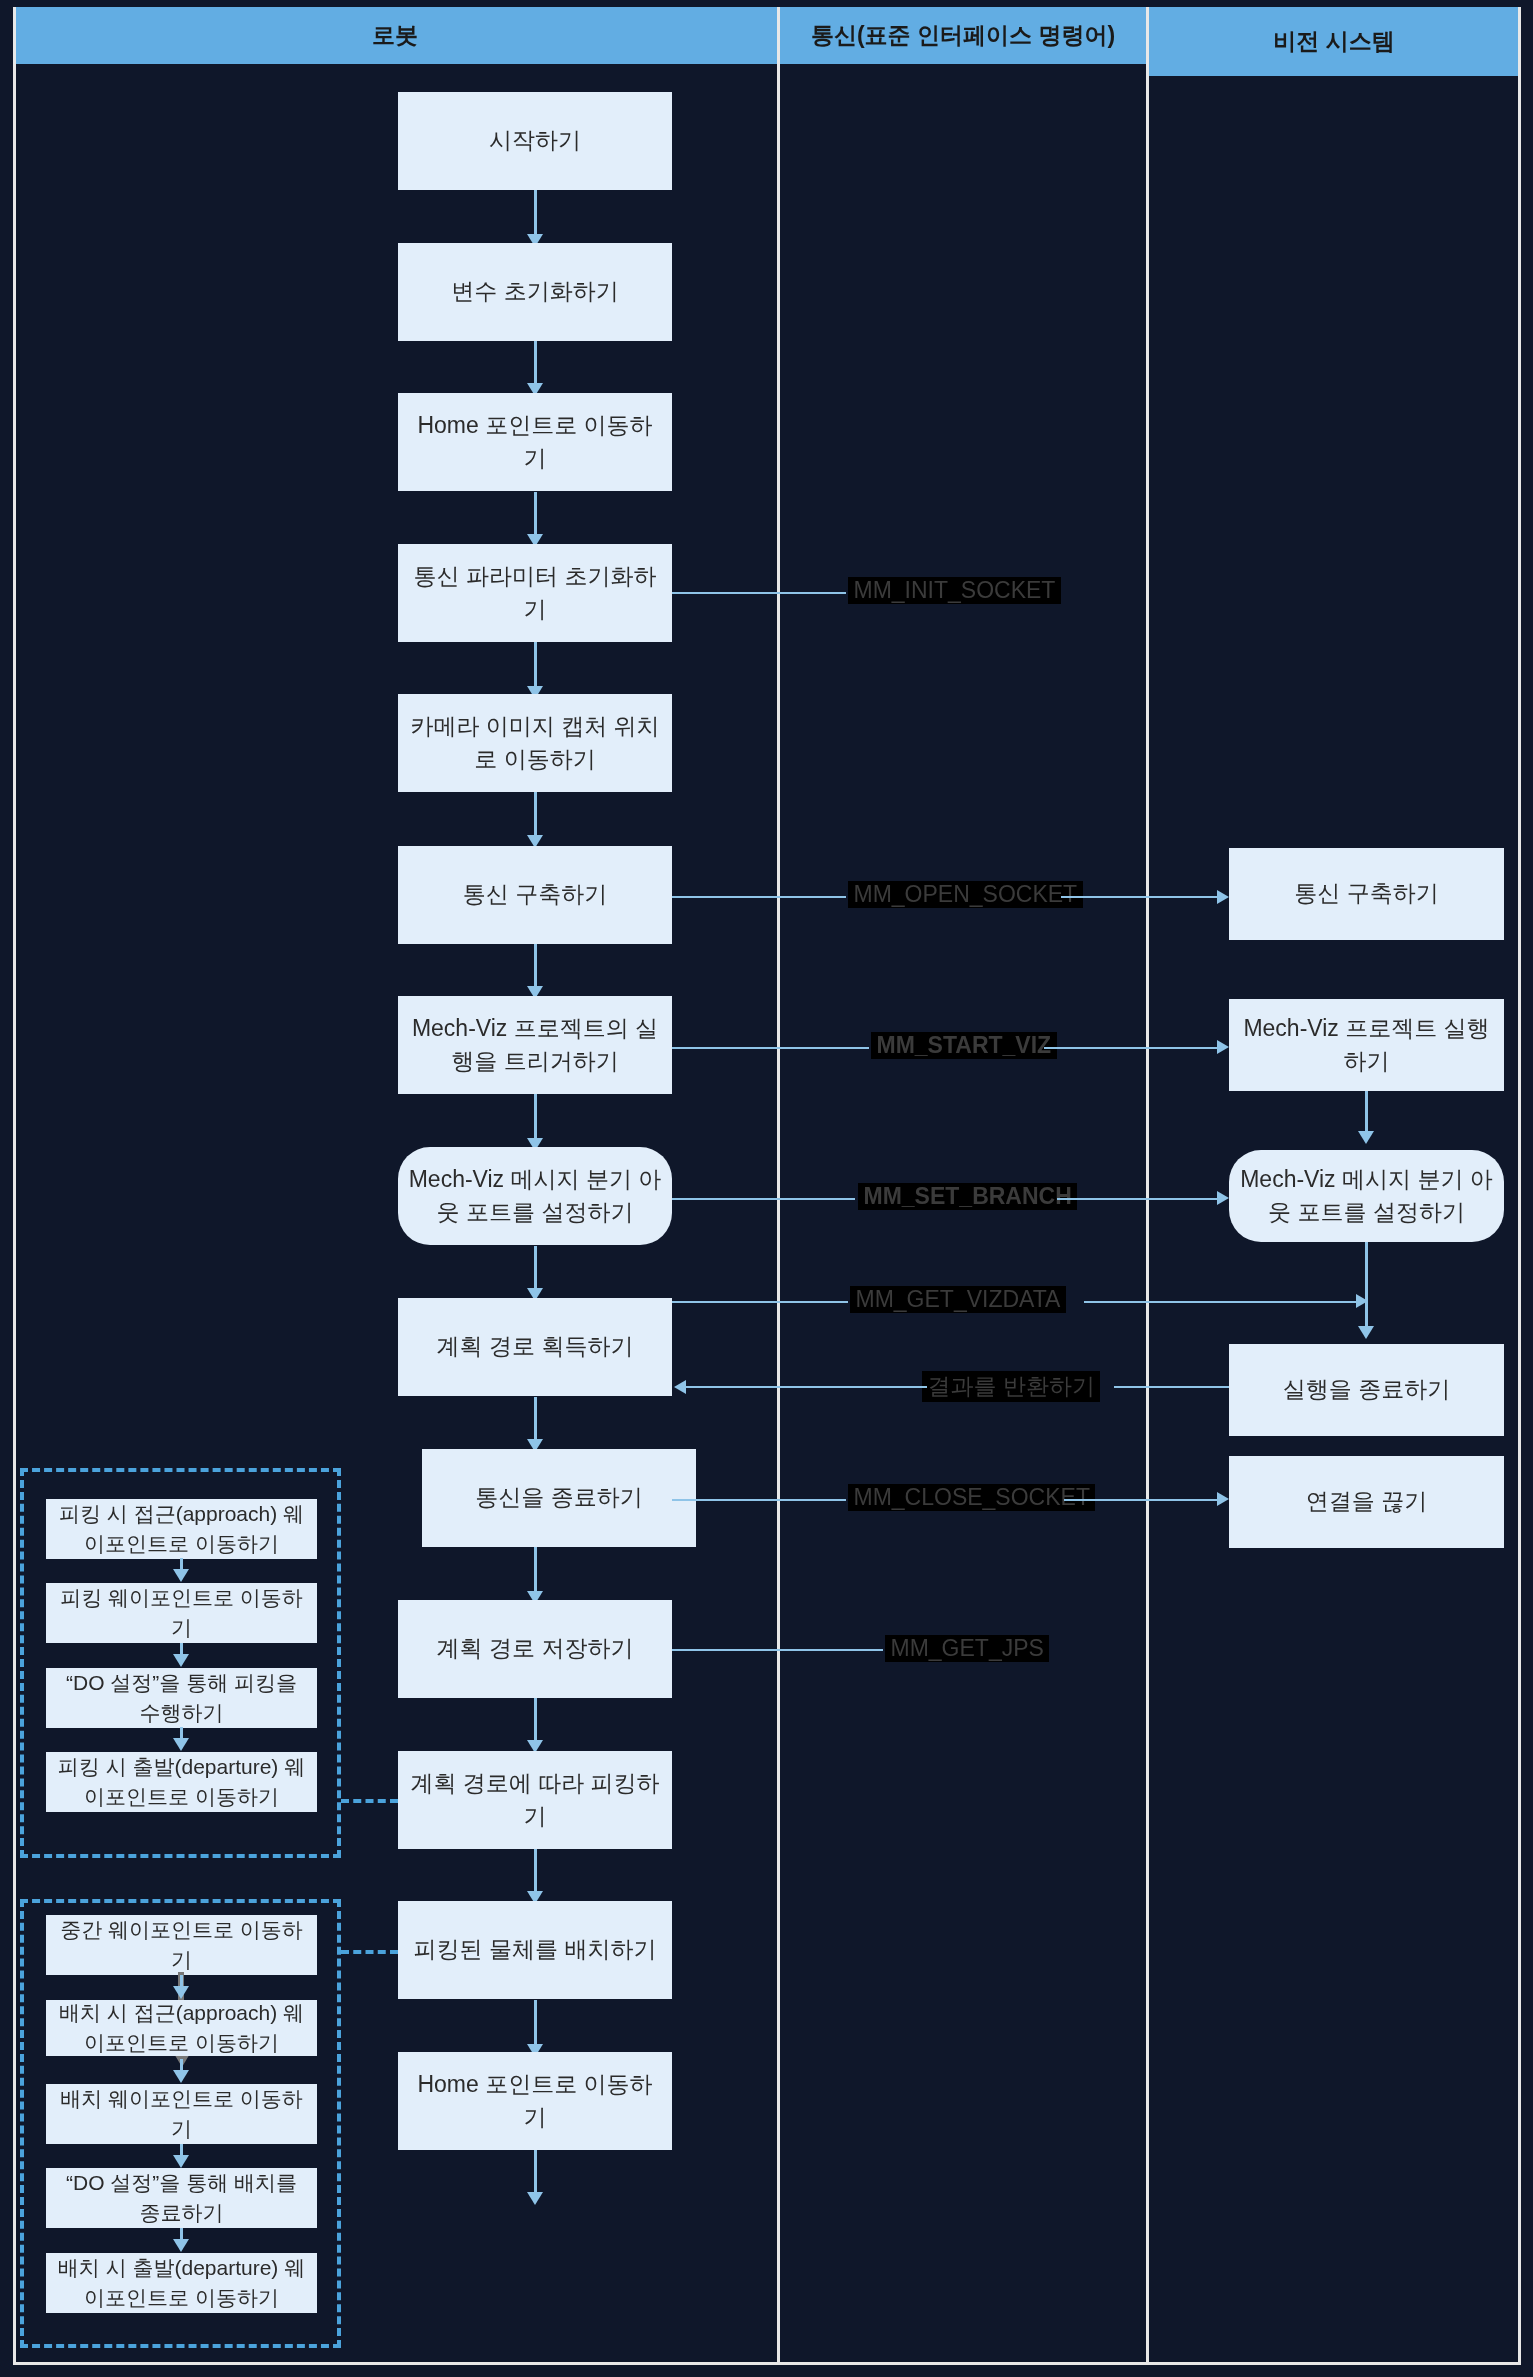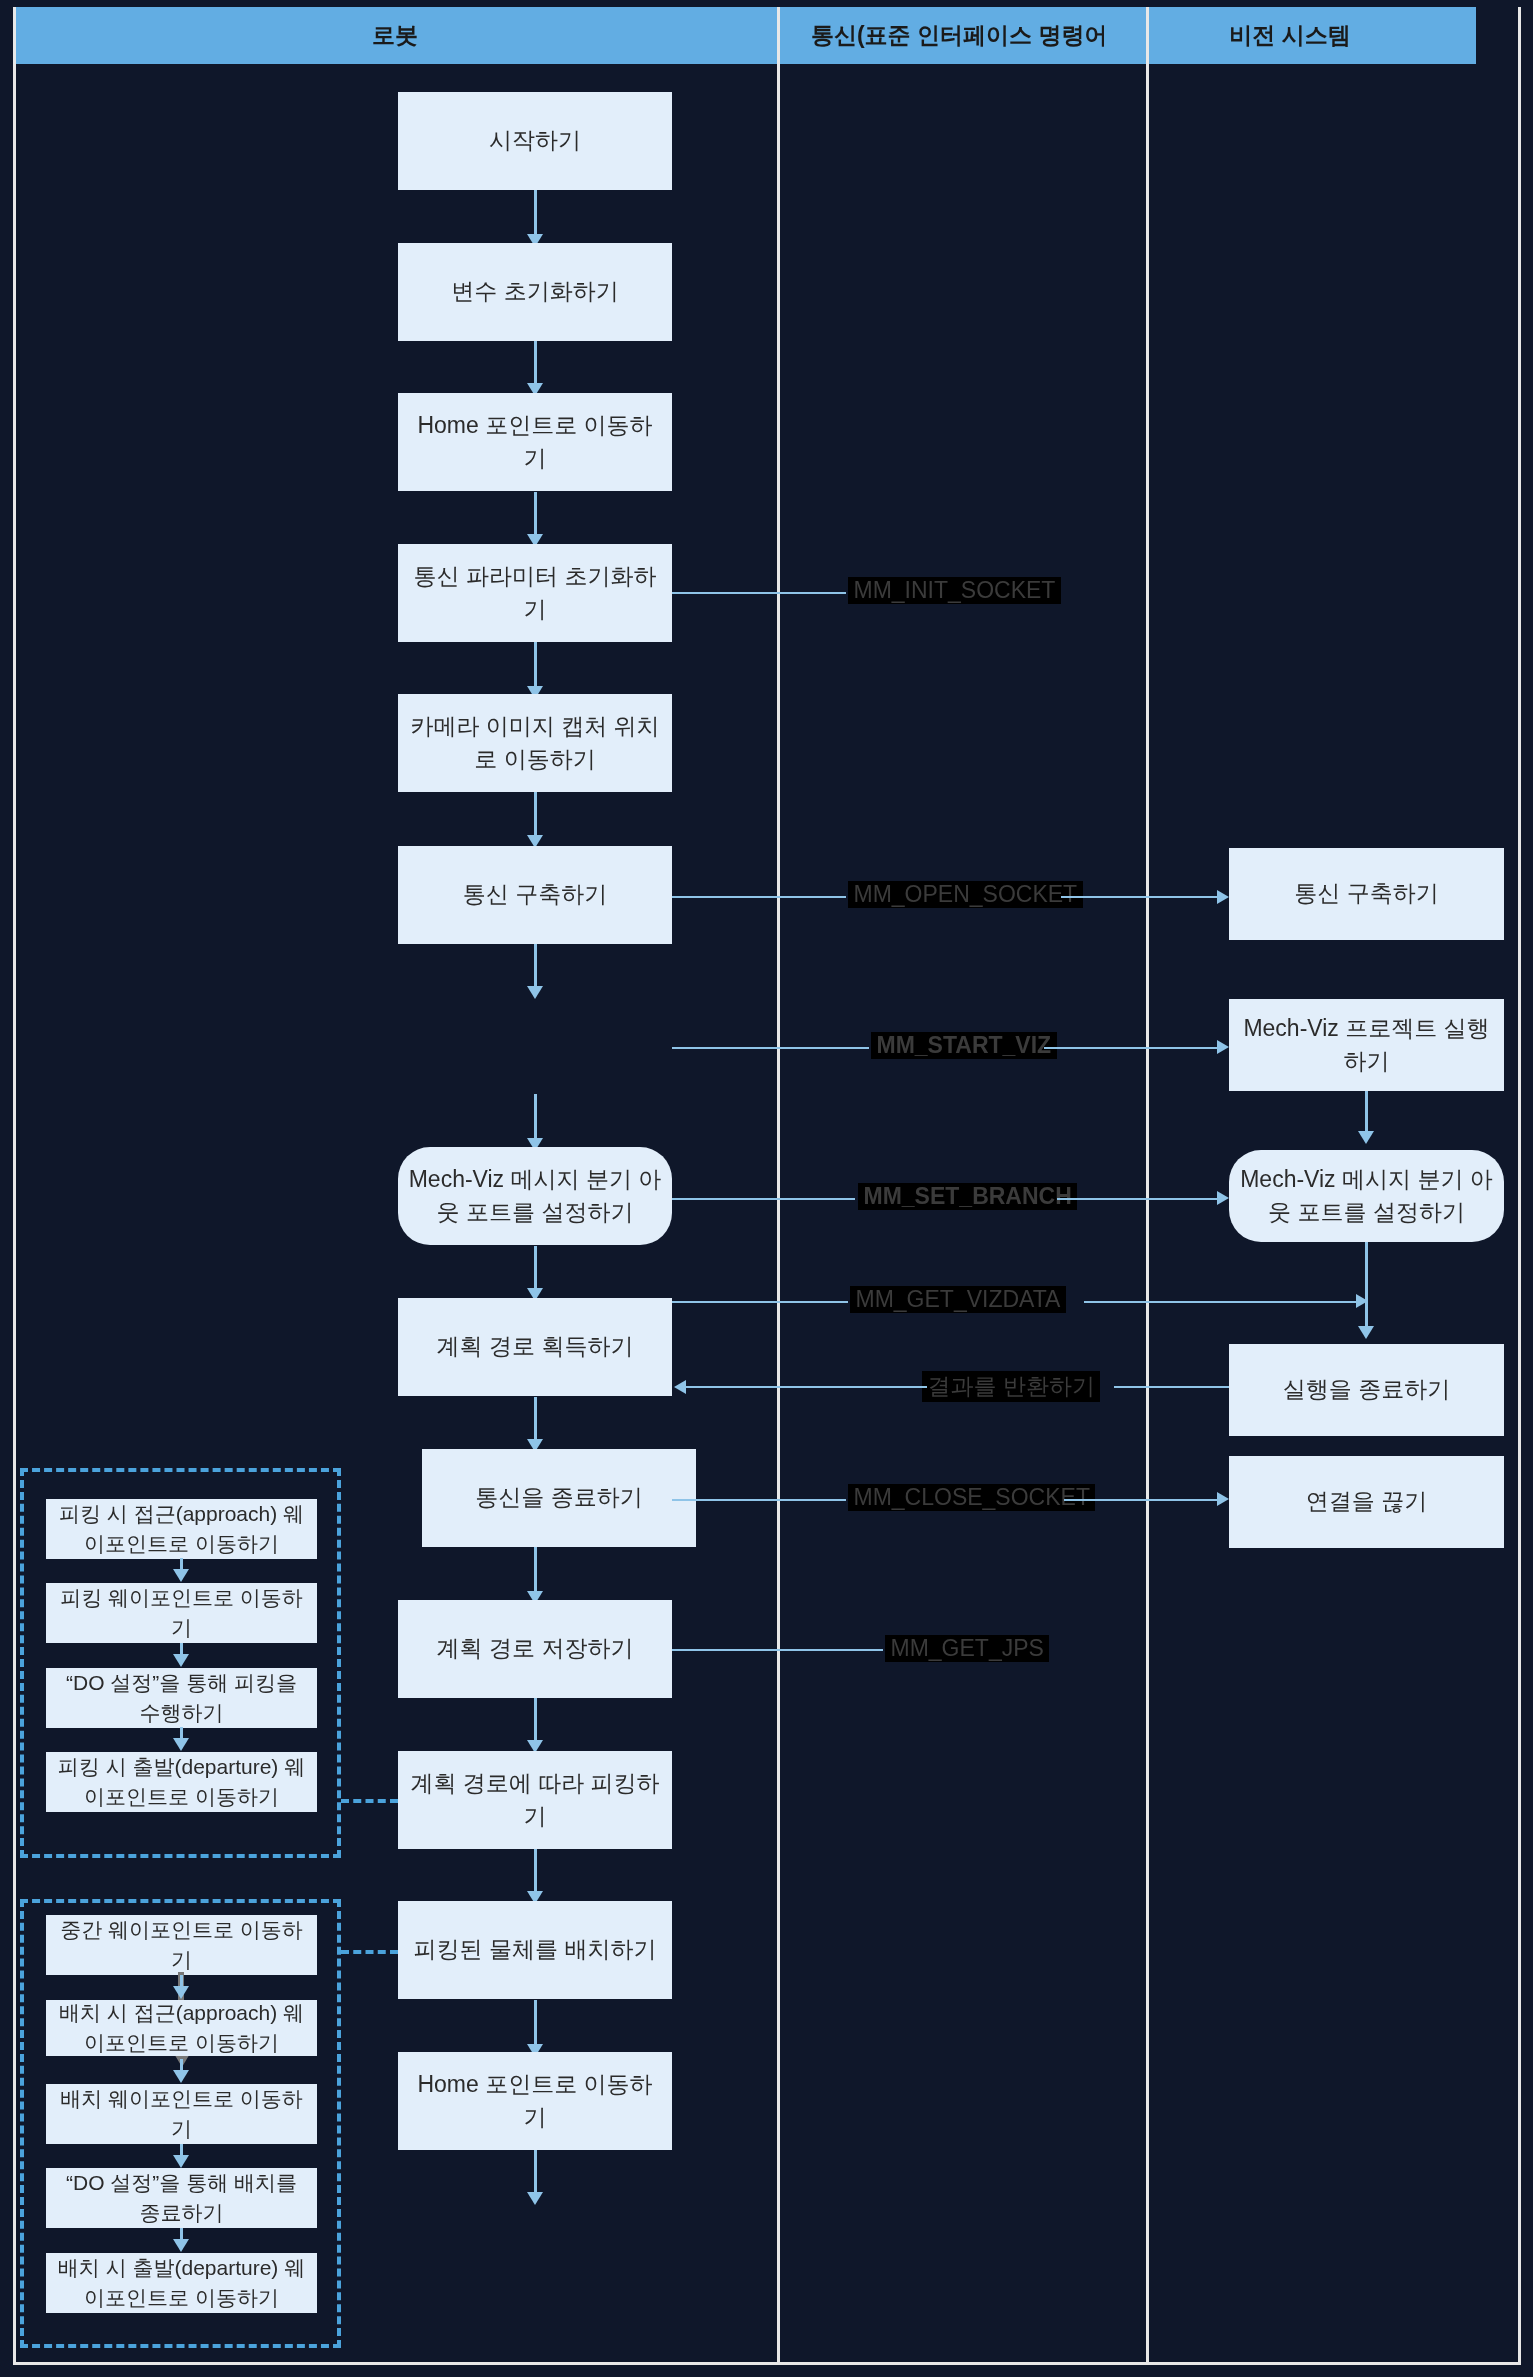--- a/index.html
+++ b/index.html
@@ -51,21 +51,21 @@
 <body>
 
 <div id="canvas">
 
   <div class="lane-head" style="left:13px;top:7.3px;width:764px;height:57px;">
     <span>로봇</span>
   </div>
   <div class="lane-head" style="left:780px;top:7.3px;width:366px;height:57px;">
     <span>통신(표준 인터페이스 명령어)</span>
   </div>
-  <div class="lane-head" style="left:1104px;top:7.3px;width:372px;height:57px;">
+  <div class="lane-head" style="left:1148px;top:7.3px;width:372px;height:69px;">
     <span>비전 시스템</span>
   </div>
 
   <div class="frame-line" style="left:13px;top:7.3px;width:2.8px;height:2357px;"></div>
   <div class="frame-line" style="left:1518px;top:7.3px;width:2.8px;height:2357px;"></div>
   <div class="frame-line" style="left:13px;top:2362px;width:1508px;height:2.8px;"></div>
   <div class="lane-div" style="left:777px;top:7.3px;height:2357px;"></div>
   <div class="lane-div" style="left:1146px;top:7.3px;height:2357px;"></div>
 
   <div class="vline" style="left:534px;top:190px;height:48px;"></div>
@@ -127,20 +127,23 @@
     </div>
 
   <div class="box" style="left:398px;top:694px;width:274px;height:98px;">
     <span>카메라 이미지 캡처 위치로 이동하기</span>
     </div>
 
   <div class="box" style="left:398px;top:846px;width:274px;height:98px;">
     <span>통신 구축하기</span>
     </div>
 
+  <div class="box" style="left:398px;top:996px;width:274px;height:98px;">
+    <span>Mech-Viz 프로젝트의 실행을 트리거하기</span>
+    </div>
 
   <div class="box bold" style="left:398px;top:1147px;width:274px;height:98px;">
     <span>Mech-Viz 메시지 분기 아웃 포트를 설정하기</span>
     </div>
 
   <div class="box" style="left:398px;top:1298px;width:274px;height:98px;">
     <span>계획 경로 획득하기</span>
     </div>
 
   <div class="box" style="left:422px;top:1449px;width:274px;height:98px;">

